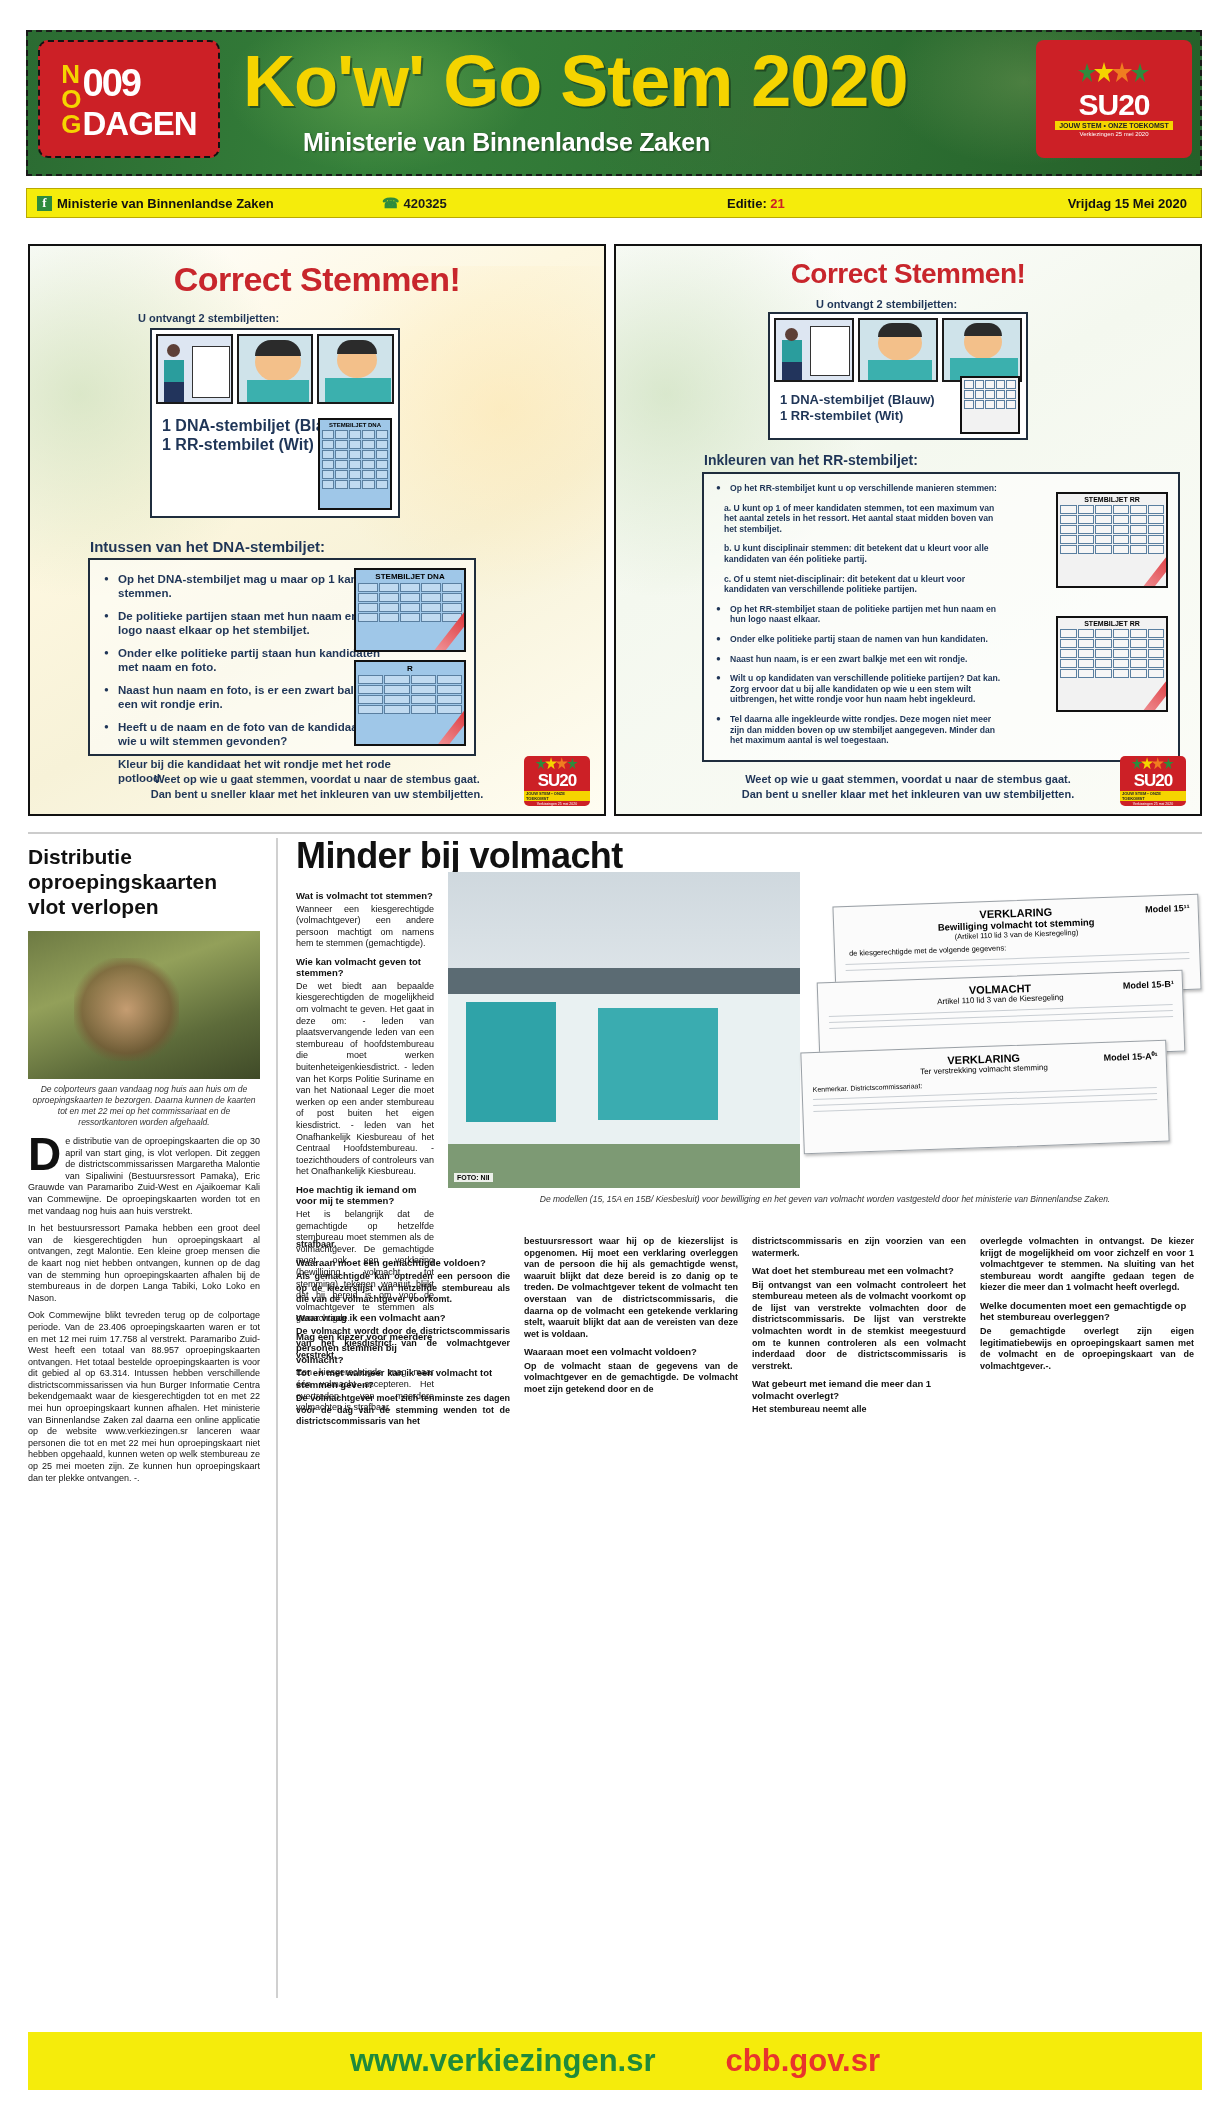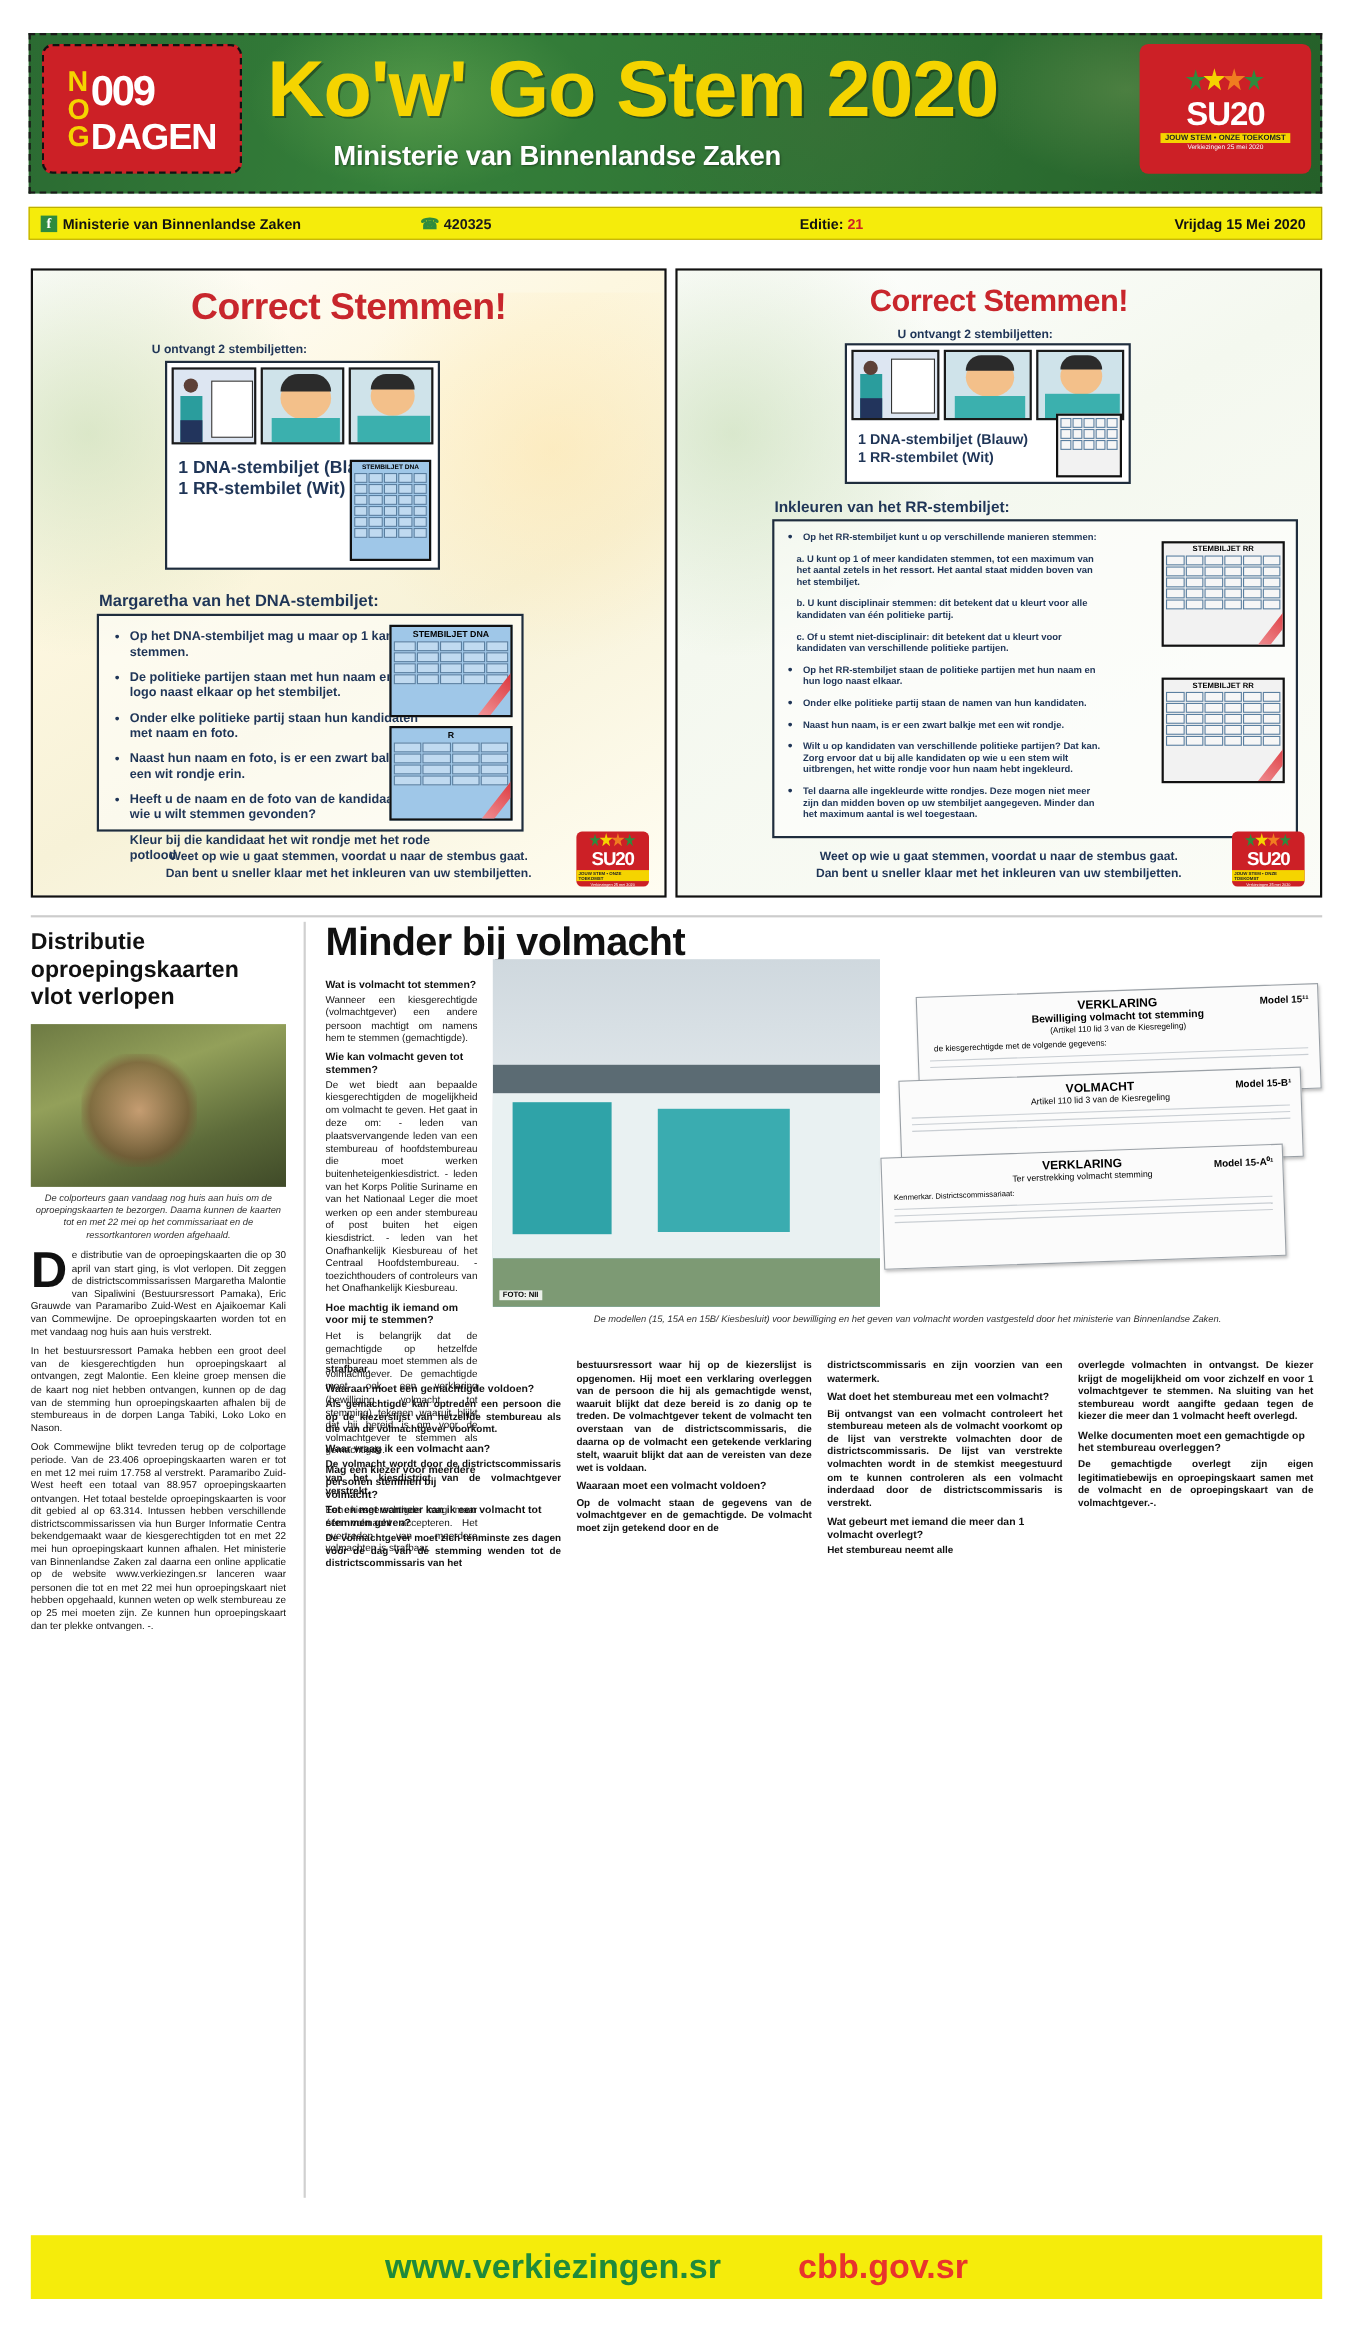--- a/index.html
+++ b/index.html
@@ -312,21 +312,21 @@
             <div class="bs-cell"></div>
           <div class="bs-cell"></div>
             <div class="bs-cell"></div>
             <div class="bs-cell"></div>
             <div class="bs-cell"></div>
             <div class="bs-cell"></div>
         </div>
       </div>
     </div>
 
-    <div class="sub-lbl" style="position:absolute; left:60px; top:292px; font-size:15px; z-index:3;">Margaretha van het DNA-stembiljet:</div>
+    <div class="sub-lbl" style="position:absolute; left:60px; top:292px; font-size:15px; z-index:3;">Intussen van het DNA-stembiljet:</div>
 
     <div class="bullet-box" style="position:absolute; left:58px; top:312px; width:388px; height:198px; padding:12px 14px;">
       <ul class="bl" style="font-size:11.5px; line-height:14px; width:290px;">
         <li>Op het DNA-stembiljet mag u maar op 1 kandidaat stemmen.</li>
         <li>De politieke partijen staan met hun naam en hun logo naast elkaar op het stembiljet.</li>
         <li>Onder elke politieke partij staan hun kandidaten met naam en foto.</li>
         <li>Naast hun naam en foto, is er een zwart balkje met een wit rondje erin.</li>
         <li>Heeft u de naam en de foto van de kandidaat op wie u wilt stemmen gevonden?</li>
         <li class="noDot">Kleur bij die kandidaat het wit rondje met het rode potlood</li>
       </ul>

